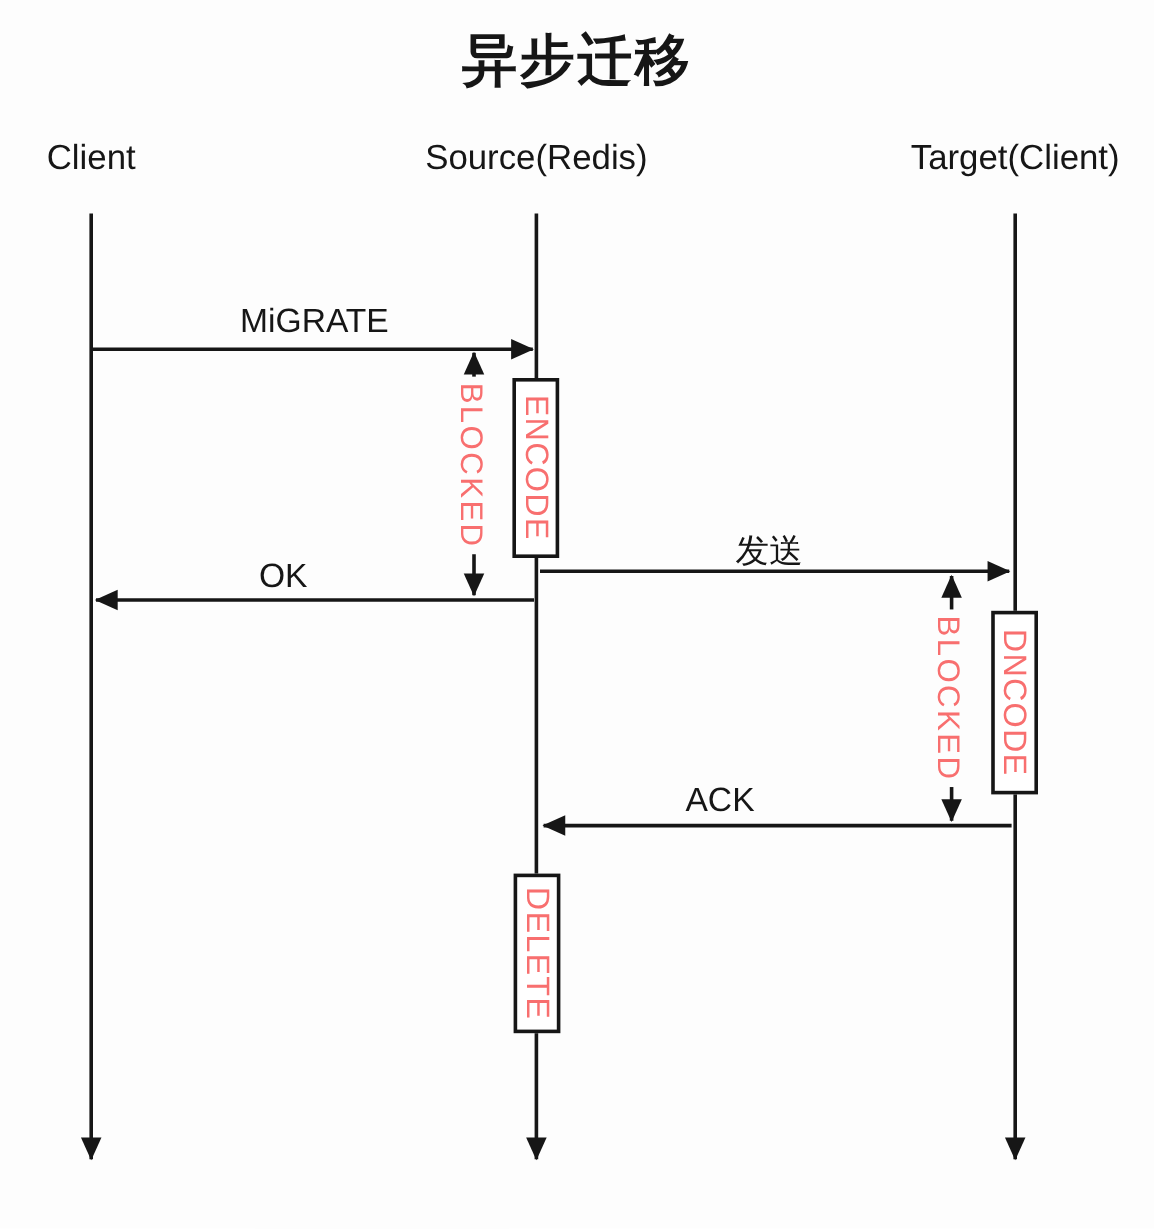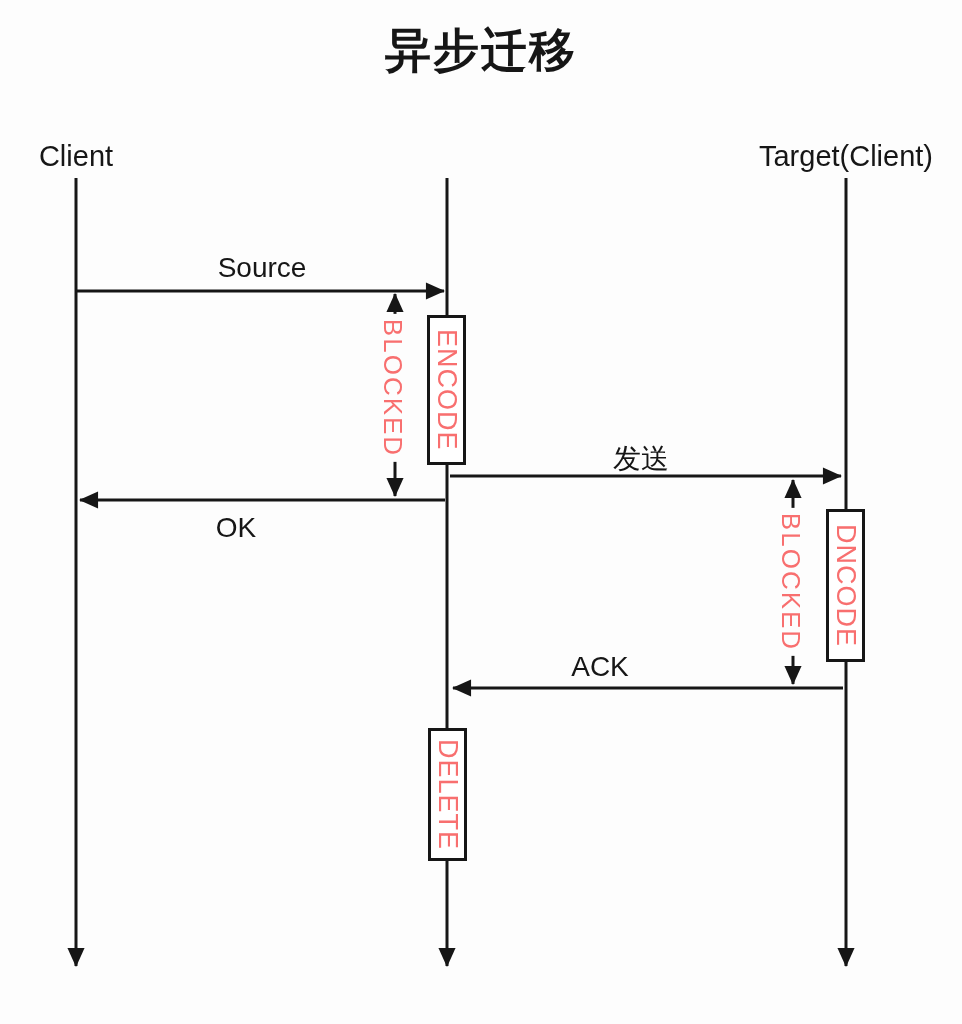--- a/index.html
+++ b/index.html
@@ -21,21 +21,21 @@
     transform: translateX(-50%);
     font-size: 46px;
     font-weight: 700;
     letter-spacing: 2px;
     white-space: nowrap;
     color: var(--line, #161616);
   }
 
   .ll-label {
     position: absolute;
-    top: 140px;
+    top: 116px;
     transform: translateX(-50%);
     font-size: 29px;
     white-space: nowrap;
     color: var(--line, #161616);
   }
 
   .svg-layer { position: absolute; left: 0; top: 0; }
   .svg-layer line { stroke: var(--line, #161616); stroke-width: 3; }
   .svg-layer marker path { fill: var(--line, #161616); }
 
@@ -79,20 +79,21 @@
   }
 </style>
 </head>
 <body>
 
 <div class="canvas">
 
   <div class="title">异步迁移</div>
 
   <div class="ll-label" style="left:76px;">Client</div>
+  <div class="ll-label" style="left:447px;">Source(Redis)</div>
   <div class="ll-label" style="left:846px;">Target(Client)</div>
 
   <svg class="svg-layer" width="962" height="1024" viewBox="0 0 962 1024">
     <defs>
       <marker id="ah" viewBox="0 0 10 10" refX="9.5" refY="5" markerWidth="22" markerHeight="19" markerUnits="userSpaceOnUse" orient="auto-start-reverse">
         <path d="M0,0.5 L10,5 L0,9.5 z"></path>
       </marker>
     </defs>
 
     <line x1="76" y1="178" x2="76" y2="966" marker-end="url(#ah)"></line>
@@ -101,23 +102,23 @@
 
     <line x1="76" y1="291" x2="444" y2="291" marker-end="url(#ah)"></line>
     <line x1="450" y1="476" x2="841" y2="476" marker-end="url(#ah)"></line>
     <line x1="445" y1="500" x2="80" y2="500" marker-end="url(#ah)"></line>
     <line x1="843" y1="688" x2="453" y2="688" marker-end="url(#ah)"></line>
 
     <line x1="395" y1="294" x2="395" y2="496" marker-start="url(#ah)" marker-end="url(#ah)"></line>
     <line x1="793" y1="480" x2="793" y2="684" marker-start="url(#ah)" marker-end="url(#ah)"></line>
   </svg>
 
-  <div class="msg-label" style="left:262px; top:252px;">Source</div>
+  <div class="msg-label" style="left:262px; top:252px;">MiGRATE</div>
   <div class="msg-label" style="left:641px; top:440px;text-align:center;">发送</div>
-  <div class="msg-label" style="left:236px; top:464px;margin-top:48px;">OK</div>
+  <div class="msg-label" style="left:236px; top:464px;">OK</div>
   <div class="msg-label" style="left:600px; top:651px;">ACK</div>
 
   <div class="vlabel" style="left:393px; top:388px;">BLOCKED</div>
   <div class="vlabel" style="left:791px; top:582px;">BLOCKED</div>
 
   <div class="act-box" style="left:427px; top:315px; width:39px; height:150px;">
     <span class="vtext">ENCODE</span>
   </div>
   <div class="act-box" style="left:826px; top:509px; width:39px; height:153px;">
     <span class="vtext">DNCODE</span>

